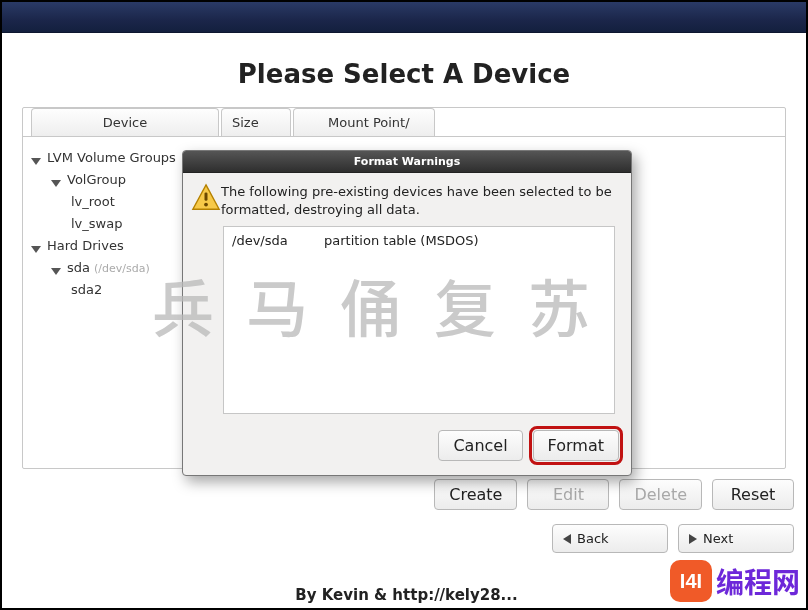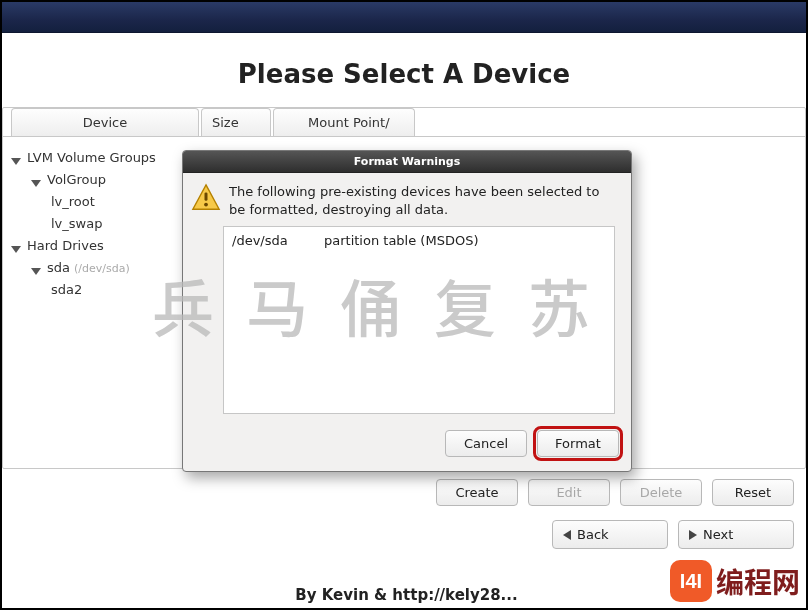--- a/index.html
+++ b/index.html
@@ -22,21 +22,21 @@
     border-bottom: 1px solid #0d1730;
   }
   .page-title {
     text-align: center;
     font-size: 26px;
     font-weight: bold;
     margin: 26px 0 18px 0;
     color: #222;
   }
   .main-pane {
-    margin: 0 0;
+    margin: 0 20px;
     border: 1px solid #c8c8c8;
     background: #fff;
     height: 362px;
     position: relative;
     border-radius: 2px;
     box-sizing: border-box;
     display: flex;
     flex-direction: column;
   }
   .col-headers {
@@ -83,21 +83,21 @@
   .button-row {
     display:flex; justify-content:flex-end; gap:10px;
     margin: 10px 12px 4px 0;
   }
   .btn {
     min-width: 82px;
     padding: 5px 14px;
     background: linear-gradient(#fdfdfd,#ececec);
     border: 1px solid #b8b8b8;
     border-radius: 4px;
-    font-size: 13px;
+    font-size: 16px;
     color: #222;
     text-align:center;
     box-sizing:border-box;
   }
   .btn.disabled { color:#a8a8a8; }
   .nav-row {
     display:flex; justify-content:flex-end; gap:10px;
     margin: 14px 12px 0 9px;
   }
   .nav-btn {
@@ -150,21 +150,20 @@
     color:#fff;
     font-weight:bold;
     text-align:center;
     padding:4px 0;
     font-size:11px;
     border-bottom:1px solid #222;
   }
   .dialog-body {
     display:flex;
     padding: 10px 12px 4px 8px;
-    gap:8px;
   }
   .warn-icon svg { width:30px; height:30px; }
   .dialog-msg { font-size:13px; color:#222; line-height:1.35; }
   .dev-list {
     margin: 4px 16px 10px 40px;
     border:1px solid #c6c6c6;
     background:#fff;
     height: 188px;
     padding:6px 8px;
     font-size:13px;
@@ -198,21 +197,21 @@
     z-index:40;
     display:flex; align-items:center;
     gap:0;
   }
   .logo-sq {
     width:42px;height:42px;background:#f05a28;border-radius:10px;
     color:#fff;display:flex;align-items:center;justify-content:center;
     font-weight:bold;font-size:20px;font-family:Arial;
   }
   .logo-text {
-    font-size:28px;font-weight:bold;color:#7f1d1d;
+    font-size:28px;font-weight:bold;color:#6d28d9;
     font-family:"Noto Sans CJK SC","Microsoft YaHei",sans-serif;
     padding-left:4px;
   }
 </style>
 </head>
 <body>
 
 <div class="top-bar"></div>
 
 <div class="page-title">Please Select A Device</div>

